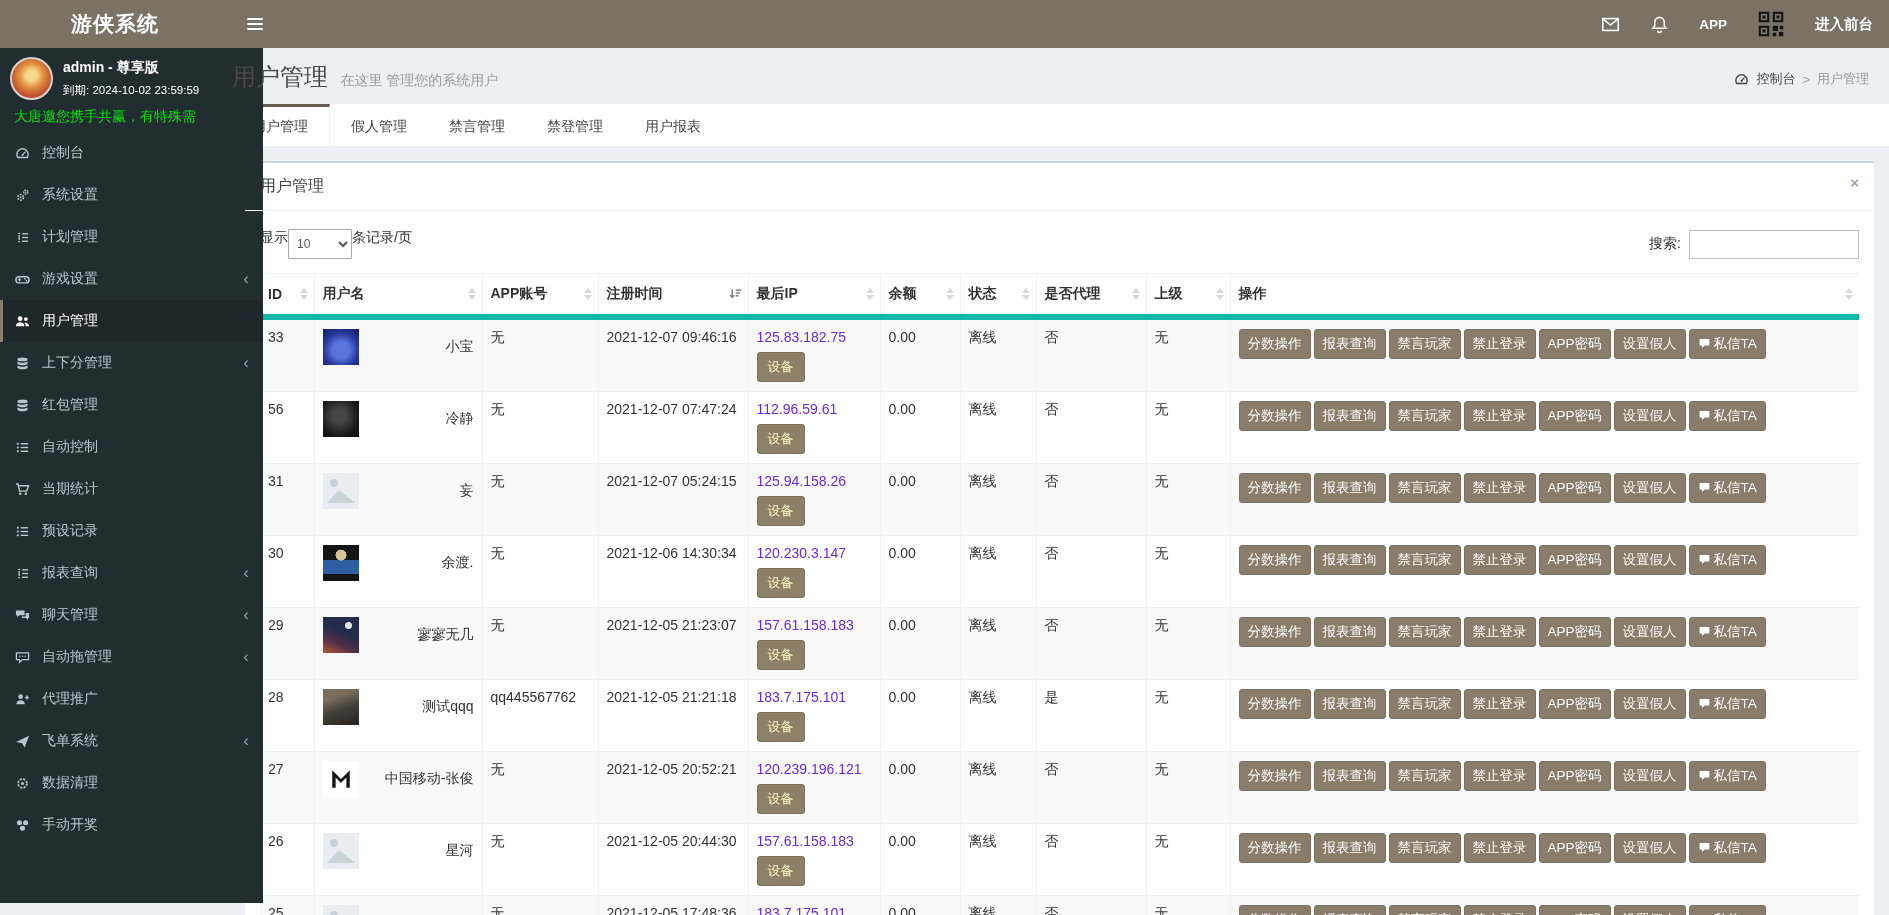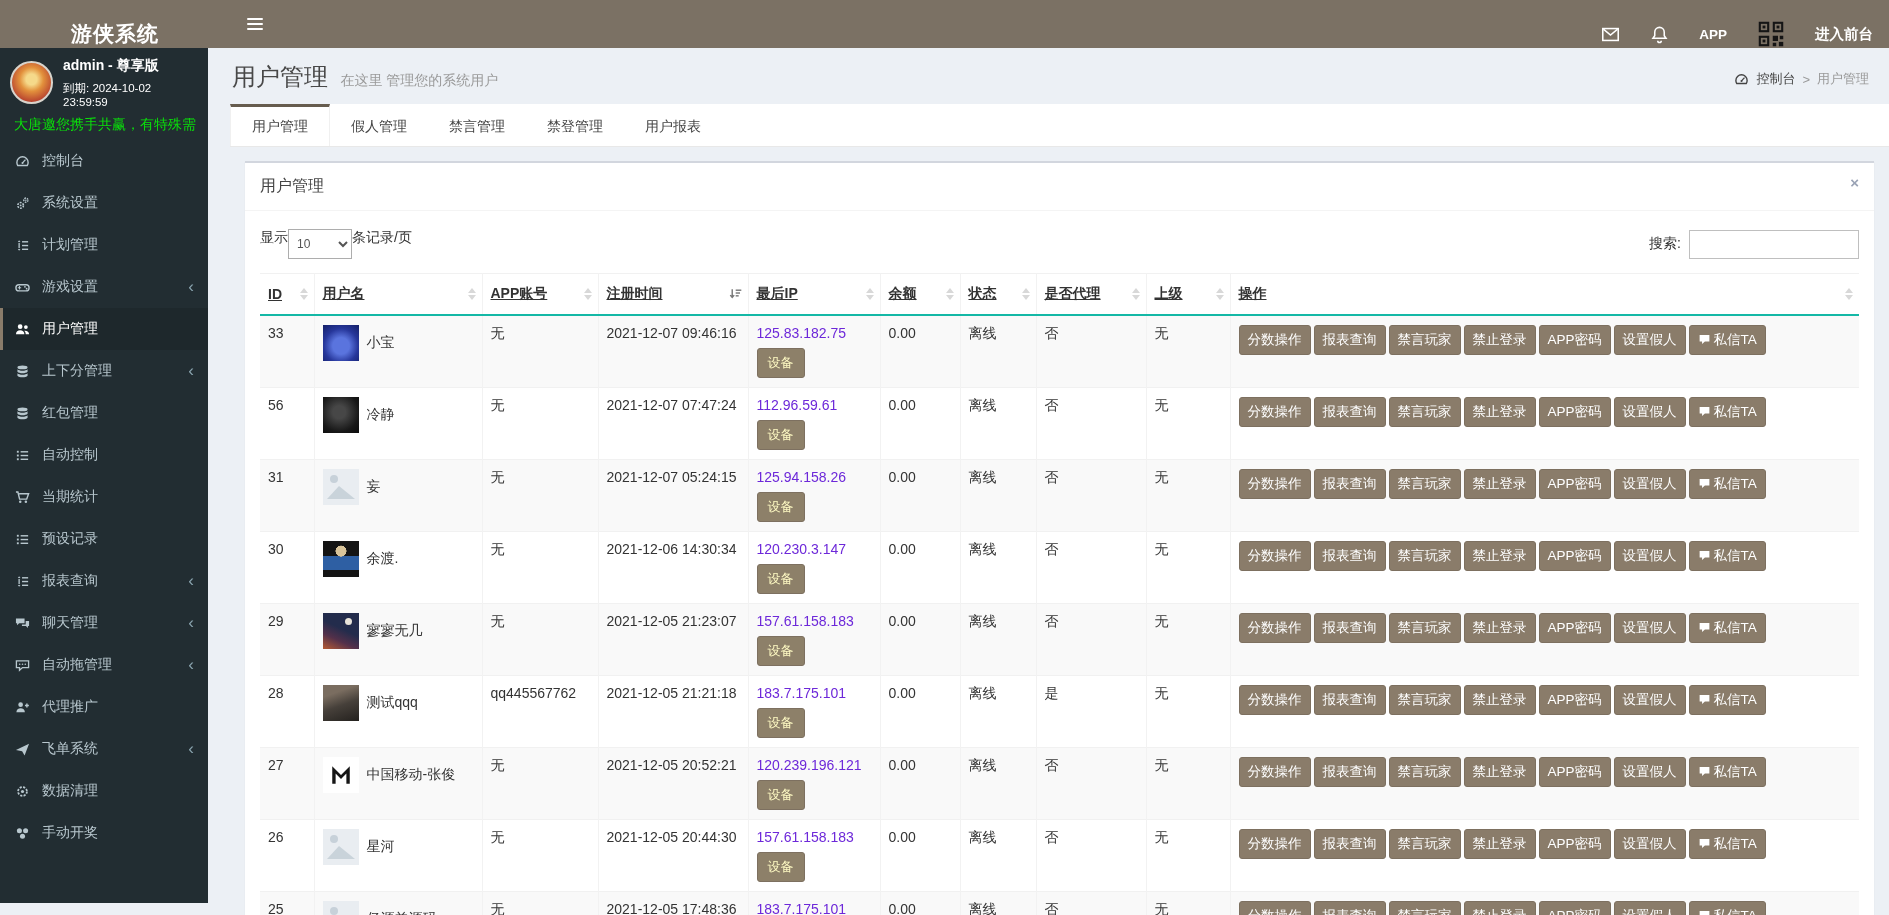--- a/index.html
+++ b/index.html
@@ -1,32 +1,32 @@
 <!DOCTYPE html>
 <html><head>
 <meta charset="utf-8">
 <style>
   * { box-sizing: border-box; margin: 0; padding: 0; }
   html,body { width:1889px; height:915px; overflow:hidden;
     font-family:"Liberation Sans","DejaVu Sans",sans-serif; background:#ecf0f5; }
 
   
-  .navbar{height:48px;background:#7b7164;display:flex;align-items:flex-end;color:#fff;}
+  .navbar{height:48px;background:#7b7164;display:flex;align-items:center;color:#fff;}
   .brand{width:230px;text-align:center;font-size:21px;font-weight:bold;letter-spacing:1px;cursor:pointer;}
   .hamburger{width:50px;height:48px;display:flex;flex-direction:column;justify-content:center;align-items:center;gap:3px;cursor:pointer;}
   .hamburger i{display:block;width:16px;height:2px;background:#fff;border-radius:1px;}
   .nav-right{margin-left:auto;display:flex;align-items:center;gap:30px;padding-right:16px;}
   .nav-ic{width:19px;height:19px;display:block;cursor:pointer;}
   .nav-ic svg{width:100%;height:100%;}
   .qr-ic{width:28px;height:28px;}
   .nav-text{font-size:13.5px;font-weight:bold;cursor:pointer;}
   .enter-front{font-size:14.5px;font-weight:bold;}
 
   
-  .sidebar{position:absolute;left:0;top:48px;bottom:12px;width:208px;background:#222d32;overflow:hidden;}
+  .sidebar{position:absolute;left:0;top:48px;bottom:12px;width:263px;background:#222d32;overflow:hidden;}
   .user-panel{display:flex;align-items:center;padding:9px 10px 4px;}
   .user-avatar{width:43px;height:43px;border-radius:50%;flex:none;
      background:radial-gradient(circle at 50% 42%,#f5d98a 0 18%,#e2903c 40%,#b8432f 75%,#8f2f2a 100%);
      border:2px solid #d8d4cc;}
   .user-info{margin-left:10px;color:#fff;}
   .user-name{font-size:14px;font-weight:bold;}
   .user-expire{font-size:11.5px;margin-top:6px;}
   .marquee{color:#0ae00a;font-size:14px;white-space:nowrap;overflow:hidden;padding:4px 0 6px 14px;}
   .menu{display:block;}
   .menu-item{display:flex;align-items:center;padding:12px 14px 12px 12px;border-left:3px solid transparent;
@@ -55,31 +55,31 @@
   .panel-close{position:absolute;right:15px;top:11px;color:#9aa3b5;font-size:15px;font-weight:bold;cursor:pointer;}
 
   .panel-body{padding:10px 15px 0;}
   .controls{display:flex;align-items:center;justify-content:space-between;padding:8px 0 14px;font-size:14px;color:#333;}
   .ctrl-left{display:flex;align-items:flex-start;}
   .page-size{width:64px;height:30px;border:1px solid #adadad;font-size:12px;color:#555;padding:0 4px;background:#fff;}
   .ctrl-right{display:flex;align-items:center;gap:8px;}
   .search-input{width:170px;height:29px;border:1px solid #bfbfbf;background:#fff;padding:0 6px;font-size:13px;}
 
   table{width:100%;border-collapse:collapse;font-size:14px;color:#333;border-top:1px solid #f1f1f1;}
-  th{font-weight:bold;text-align:left;padding:11px 8px;border-bottom:2px solid #14b8a6;border-left:1px solid #f2f2f2;position:relative;white-space:nowrap;cursor:pointer;text-decoration:underline;}
+  th{font-weight:bold;text-align:left;padding:11px 8px;border-bottom:6px solid #14b8a6;border-left:1px solid #f2f2f2;position:relative;white-space:nowrap;cursor:pointer;}
   th:first-child,td:first-child{border-left:none;}
   td{padding:9px 8px;vertical-align:top;border-left:1px solid #f2f2f2;border-top:1px solid #f1f1f1;}
   tr.odd{background:#f9f9f9;}
   .sort{position:absolute;right:6px;top:50%;transform:translateY(-50%);display:flex;flex-direction:column;gap:2px;}
   .tri{width:0;height:0;border-left:4px solid transparent;border-right:4px solid transparent;}
   .tri.up{border-bottom:5px solid #d8d8d8;}
   .tri.down{border-top:5px solid #d8d8d8;}
   .sort-desc{position:absolute;right:5px;top:50%;transform:translateY(-50%);width:15px;height:15px;}
 
-  .name-cell{display:flex;align-items:center;gap:8px;}
+  .name-cell{display:flex;align-items:center;gap:24px;justify-content:space-between;}
   .avatar{width:36px;height:36px;flex:none;position:relative;overflow:hidden;}
   .av-blue-cartoon{background:radial-gradient(circle at 50% 58%,#5a74de 0 30%,#27379b 62%,#141f66 100%);}
   .av-dark-cat{background:radial-gradient(circle at 45% 42%,#474747 0 22%,#181818 68%,#0b0b0b 100%);}
   .av-placeholder{background:#e9edf1;}
   .av-placeholder::before{content:"";position:absolute;left:7px;top:6px;width:8px;height:8px;border-radius:50%;background:#c7d1d9;}
   .av-placeholder::after{content:"";position:absolute;left:4px;bottom:6px;width:0;height:0;
      border-left:12px solid transparent;border-right:16px solid transparent;border-bottom:13px solid #c9d3da;}
   .av-cartoon{background:radial-gradient(circle at 50% 28%,#d9c49a 0 17%,rgba(0,0,0,0) 18%),
      linear-gradient(180deg,#141414 0 42%,#2e5fa3 42% 80%,#141414 80%);}
   .av-night{background:linear-gradient(205deg,#232c4c 0 45%,#53304a 70%,#b65a33 100%);}

